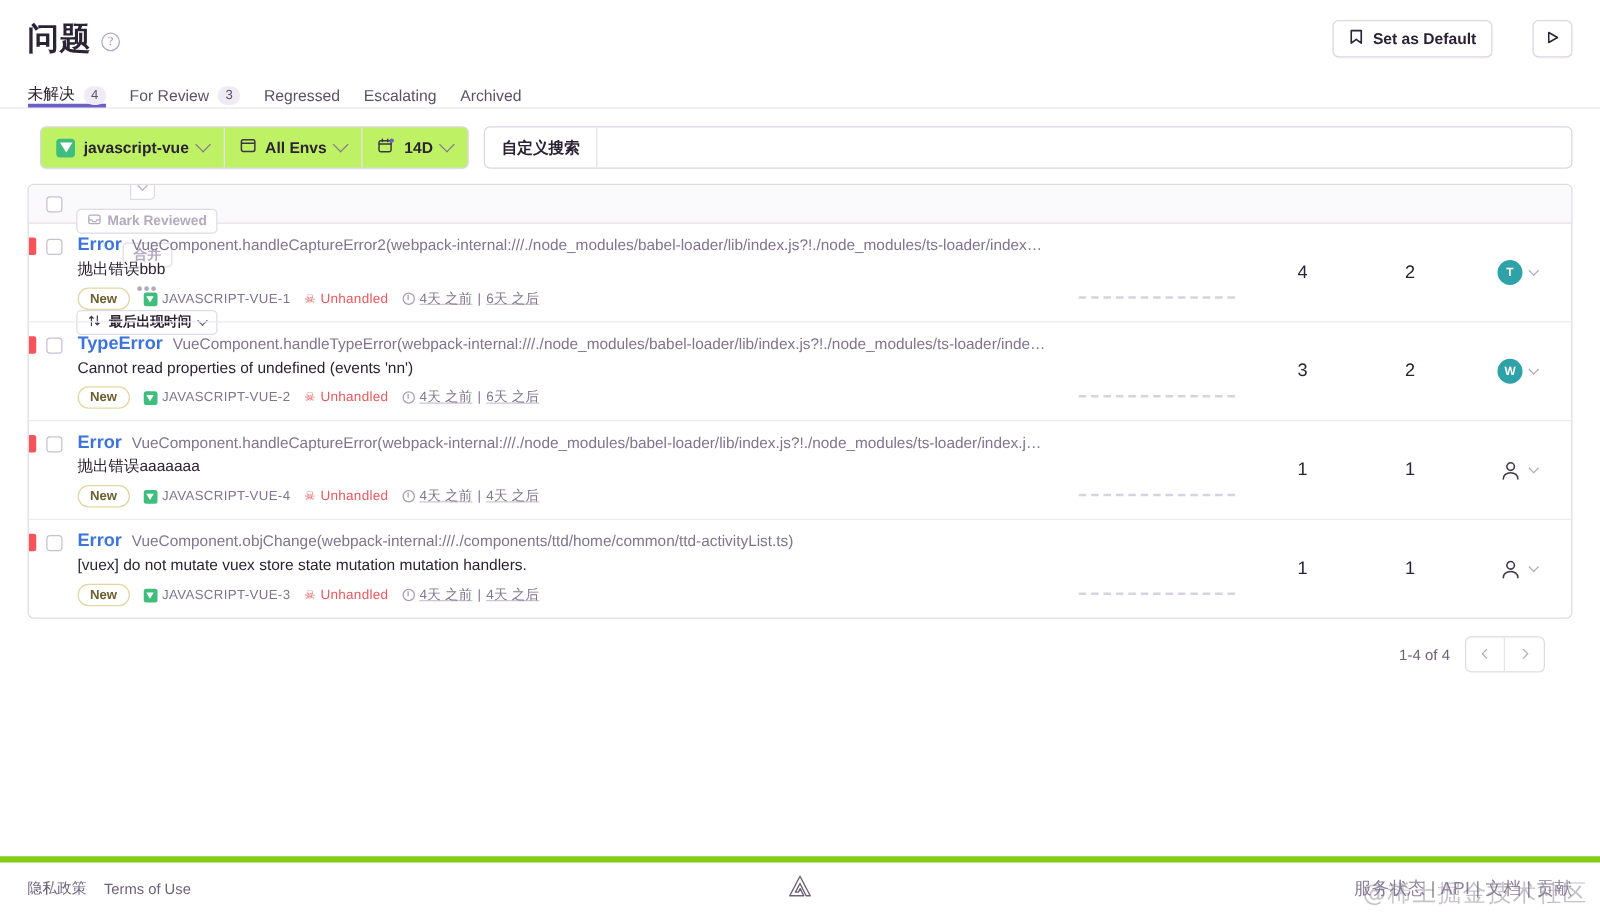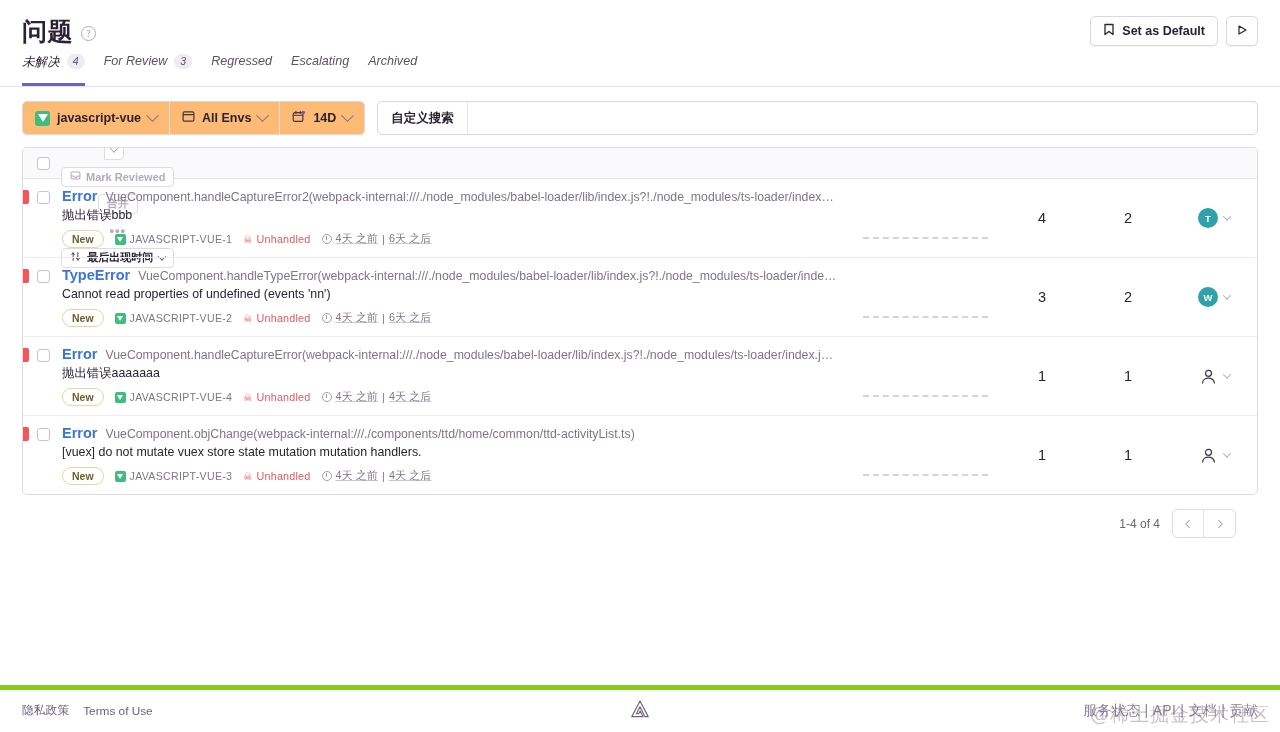--- a/index.html
+++ b/index.html
@@ -28,43 +28,44 @@
     margin-top: 5px; font-family: "Liberation Serif", serif;
   }
   .header-actions { display: flex; align-items: center; gap: 8px; }
   .btn {
     display: inline-flex; align-items: center; gap: 7px;
     height: 30px; padding: 0 12px;
     border: 1px solid #dcd5e2; border-radius: 5px;
     background: #fff; color: #2b2233;
     font-size: 12.5px; font-weight: bold;
     box-shadow: 0 1px 0 rgba(43,34,51,.04);
-    cursor: pointer; white-space: nowrap;
+    cursor: pointer; white-space: nowrap; margin-left: 24px;
   }
   .btn.icon-only { padding: 0 9px; }
   .tabs { display: flex; align-items: flex-end; gap: 19px; height: 38px; padding-top: 6px; }
   .tab {
-    display: flex; align-items: flex-start; gap: 7px;
+    display: flex; align-items: flex-end; gap: 7px;
     font-size: 12.6px; color: #5c5267;
-    height: 32px; cursor: pointer; padding-bottom: 2px; font-style: italic;
+    height: 32px; cursor: pointer; padding-bottom: 2px;
   }
   .tab.active { color: #2b2233; font-weight: normal; box-shadow: inset 0 -3px 0 0 #6c5fc7; }
   .tab .count {
     background: #efebf4; color: #5c5267;
     border-radius: 10px; font-size: 10.5px;
     padding: 1px 6px; line-height: 13px;
   }
 
   
   .filterbar { display: flex; align-items: center; gap: 12px; padding: 14px 22px 12px 22px; background: #fff; }
   .seg-group {
     display: flex; align-items: stretch;
     border: 1px solid #dcd5e2; border-radius: 5px;
-    background: #fdba74; height: 34px; overflow: hidden;
+    background: #bef264; height: 34px; overflow: hidden;
     box-shadow: 0 1px 0 rgba(43,34,51,.03);
+    margin-left: 10px;
   }
   .seg {
     display: flex; align-items: center; gap: 7px;
     padding: 0 12px; font-size: 12.5px; font-weight: bold; color: #2b2233;
     border-right: 1px solid #e7e1ec; cursor: pointer; white-space: nowrap;
   }
   .seg:last-child { border-right: none; }
   .chev { width: 9px; height: 9px; border-right: 1.6px solid #817592; border-bottom: 1.6px solid #817592;
           transform: rotate(45deg) translate(-2px,-2px); display: inline-block; }
   .vue-logo {

